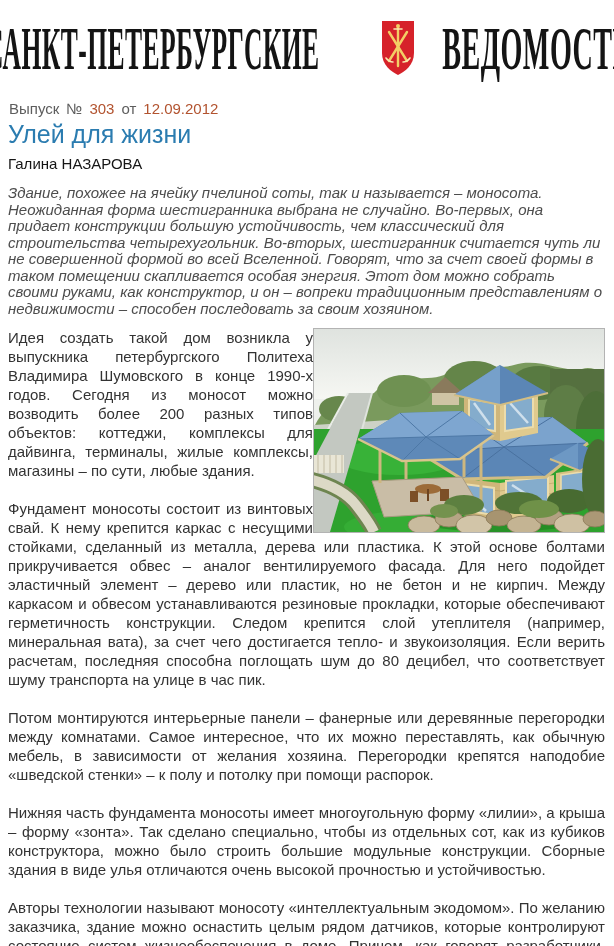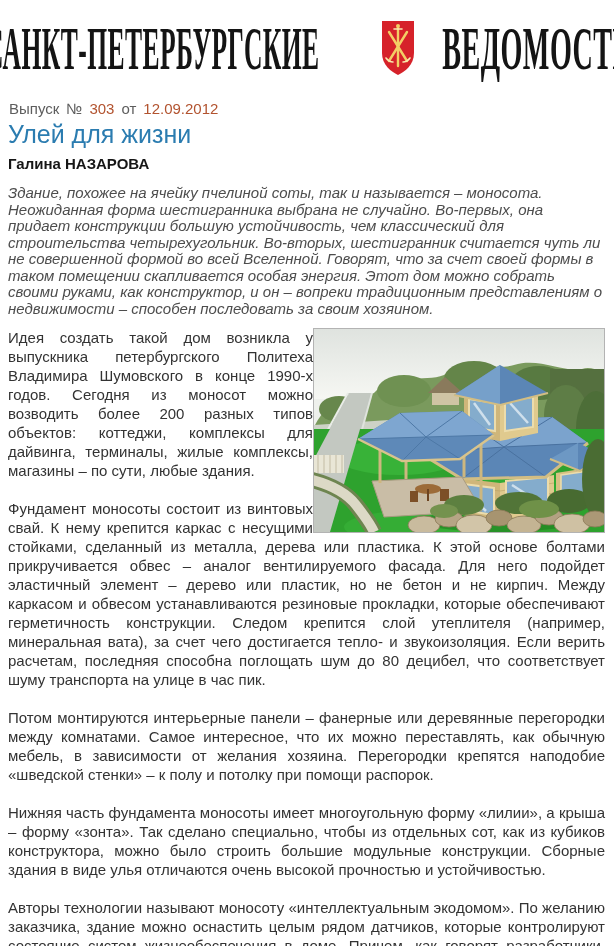--- a/index.html
+++ b/index.html
@@ -17,21 +17,21 @@
   .emblem{width:38px;height:60px;display:flex;align-items:center;justify-content:center;}
 
   
   .issue-line{font-size:15px;color:#5d5d5d;margin:10px 0 4px 1px;}
   .issue-line span{margin-right:7px;}
   .rust{color:#b2532f;}
 
   
   .title{color:#2b7cb0;font-size:25px;line-height:27px;font-weight:normal;margin:4px 0 7px 0;}
   .subtitle{color:#cc0000;font-weight:bold;font-size:15px;line-height:17px;max-width:588px;margin:0;}
-  .author{color:#161616;font-weight:bold;font-size:15px;line-height:17px;margin:1px 0 13px 0;}
+  .author{color:#161616;font-weight:normal;font-size:15px;line-height:17px;margin:1px 0 13px 0;}
 
   
   .lead{color:#4d4d4d;font-style:italic;font-size:15px;line-height:16.5px;max-width:602px;margin:4px 0 11px 0;}
 
   
   .body-text p{color:#333;font-size:15px;line-height:19px;text-align:justify;margin:0 0 19px 0;}
   .photo{float:right;width:290px;height:203px;margin:3px 0 8px 12px;border:1px solid #b3b3b3;padding:0;background:#eef0ec;}
   .photo svg{display:block;}
 </style>
 </head>

